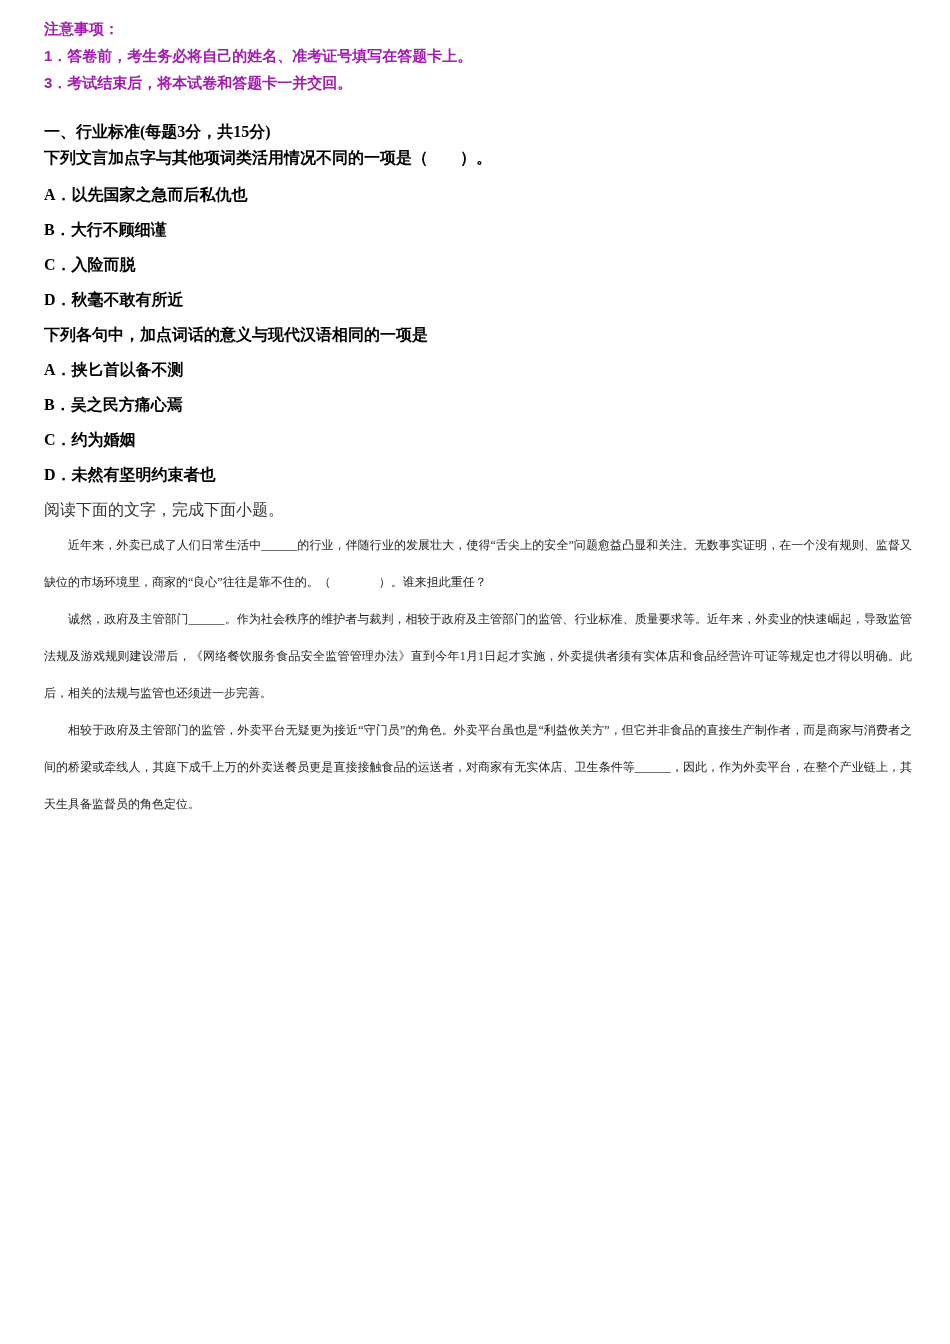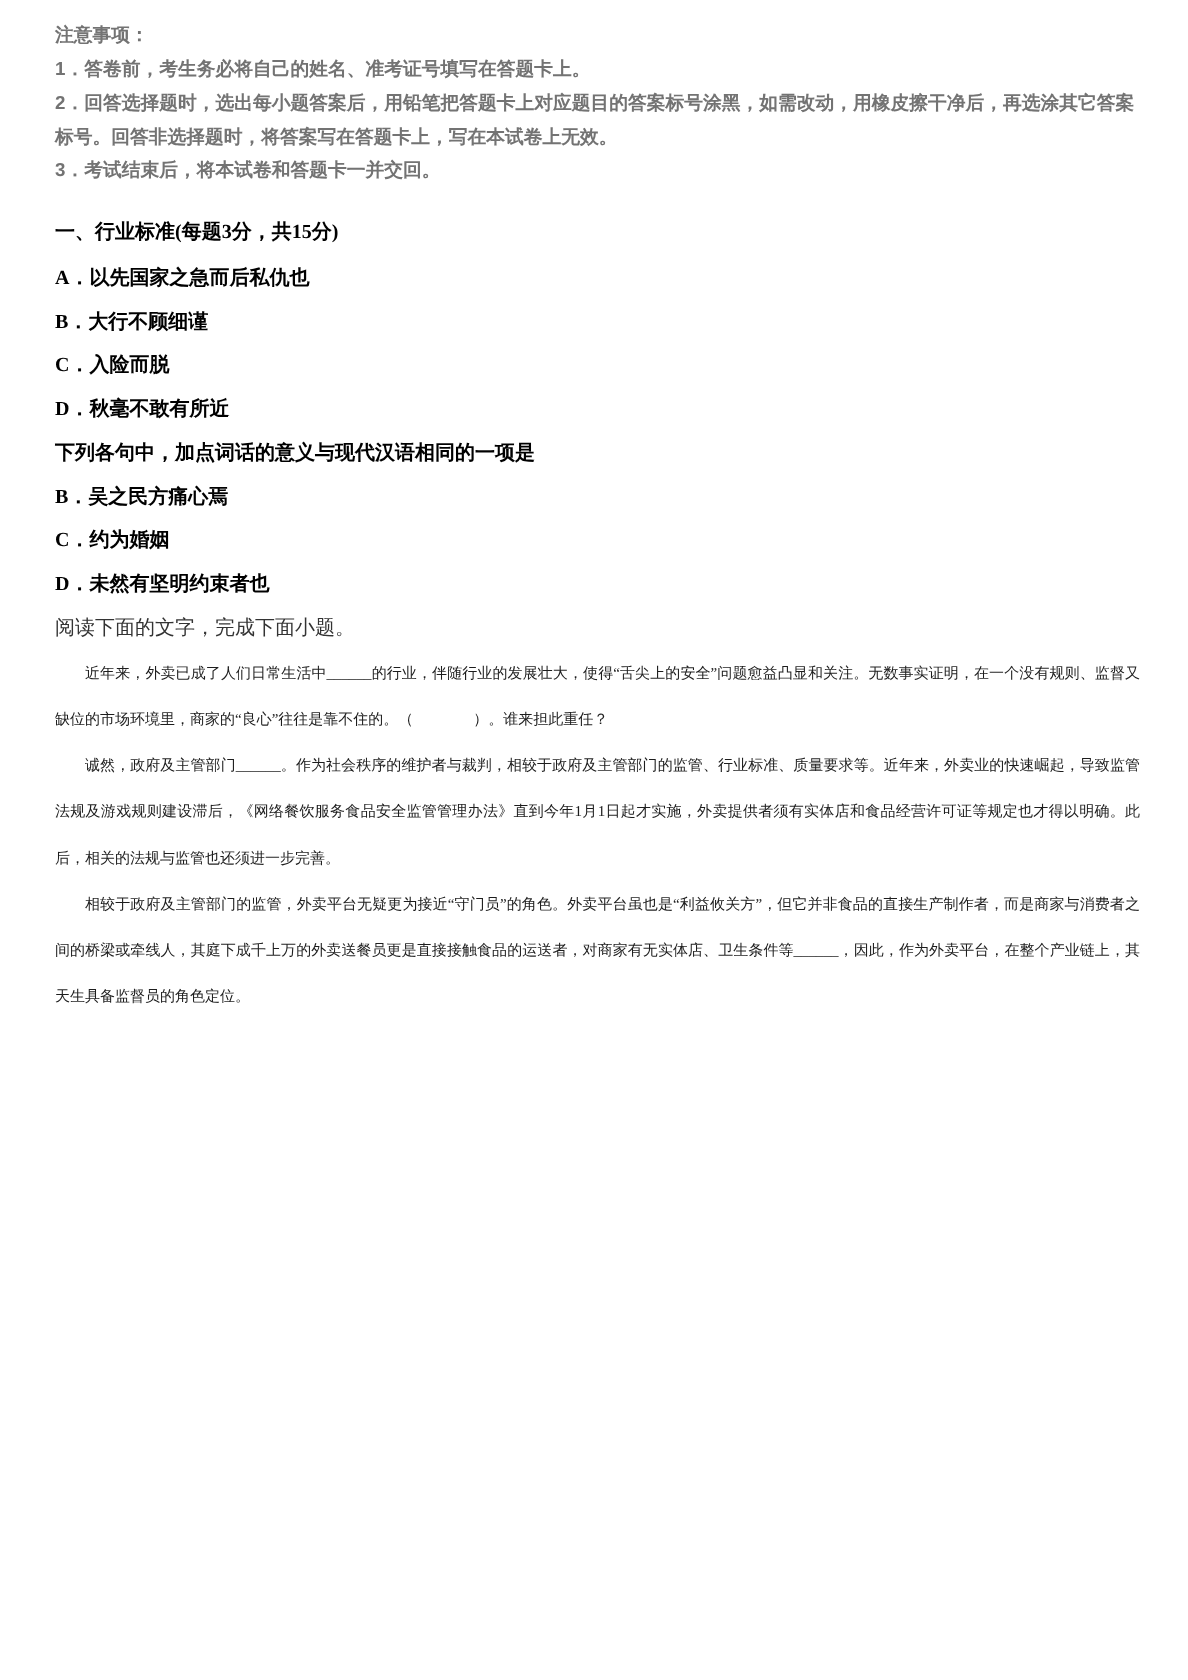--- a/index.html
+++ b/index.html
@@ -9,21 +9,21 @@
   }
   .page{box-sizing:border-box;width:950px;padding:0 38px 0 44px;}
   .doc-title{
     margin:104px 0 0 0;text-align:center;
     font-family:"Liberation Sans",sans-serif;font-weight:bold;
     font-size:21px;line-height:26px;color:#000;
   }
   .notice{
     margin-top:15px;
     font-family:"Liberation Sans",sans-serif;font-weight:bold;
-    font-size:15px;line-height:27px;color:#737373;
+    font-size:15px;line-height:27px;color:#a21caf;
   }
   .notice div{margin:0;}
   .section-head{
     margin-top:23px;
     font-weight:bold;font-size:16px;line-height:26px;
     font-family:"Liberation Serif",serif;
   }
   .stem-bold{
     font-weight:bold;font-size:16px;line-height:26px;
     font-family:"Liberation Serif",serif;
@@ -51,33 +51,34 @@
 </style>
 </head>
 <body>
 
 <div class="page">
 
 
   <div class="notice">
     <div>注意事项：</div>
     <div>1．答卷前，考生务必将自己的姓名、准考证号填写在答题卡上。</div>
-    <div>2．回答选择题时，选出每小题答案后，用铅笔把答题卡上对应题目的答案标号涂黑，如需改动，用橡皮擦干净后，再选涂其它答案标号。回答非选择题时，将答案写在答题卡上，写在本试卷上无效。</div>
     <div>3．考试结束后，将本试卷和答题卡一并交回。</div>
   </div>
 
   <div>
     <div class="section-head">一、行业标准(每题3分，共15分)</div>
 
+    <div class="stem-bold">下列文言加点字与其他项词类活用情况不同的一项是（　　）。</div>
     <div class="opt-bold">A．以先国家之急而后私仇也</div>
     <div class="opt-bold">B．大行不顾细谨</div>
     <div class="opt-bold">C．入险而脱</div>
     <div class="opt-bold">D．秋毫不敢有所近</div>
 
     <div class="stem-bold spaced">下列各句中，加点词话的意义与现代汉语相同的一项是</div>
+    <div class="opt-bold">A．挟匕首以备不测</div>
     <div class="opt-bold">B．吴之民方痛心焉</div>
     <div class="opt-bold">C．约为婚姻</div>
     <div class="opt-bold">D．未然有坚明约束者也</div>
   </div>
 
   <div>
     <div class="reading-intro">阅读下面的文字，完成下面小题。</div>
 
     <div class="passage">
       <p>近年来，外卖已成了人们日常生活中______的行业，伴随行业的发展壮大，使得“舌尖上的安全”问题愈益凸显和关注。无数事实证明，在一个没有规则、监督又缺位的市场环境里，商家的“良心”往往是靠不住的。（　　　　）。谁来担此重任？</p>

